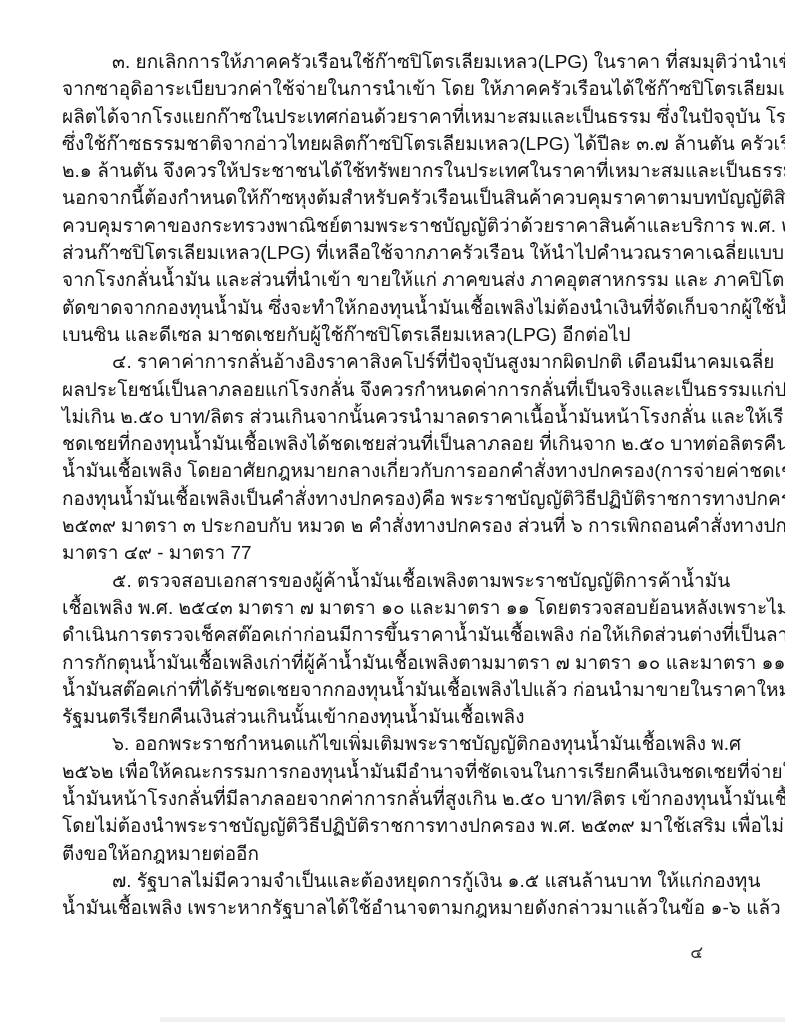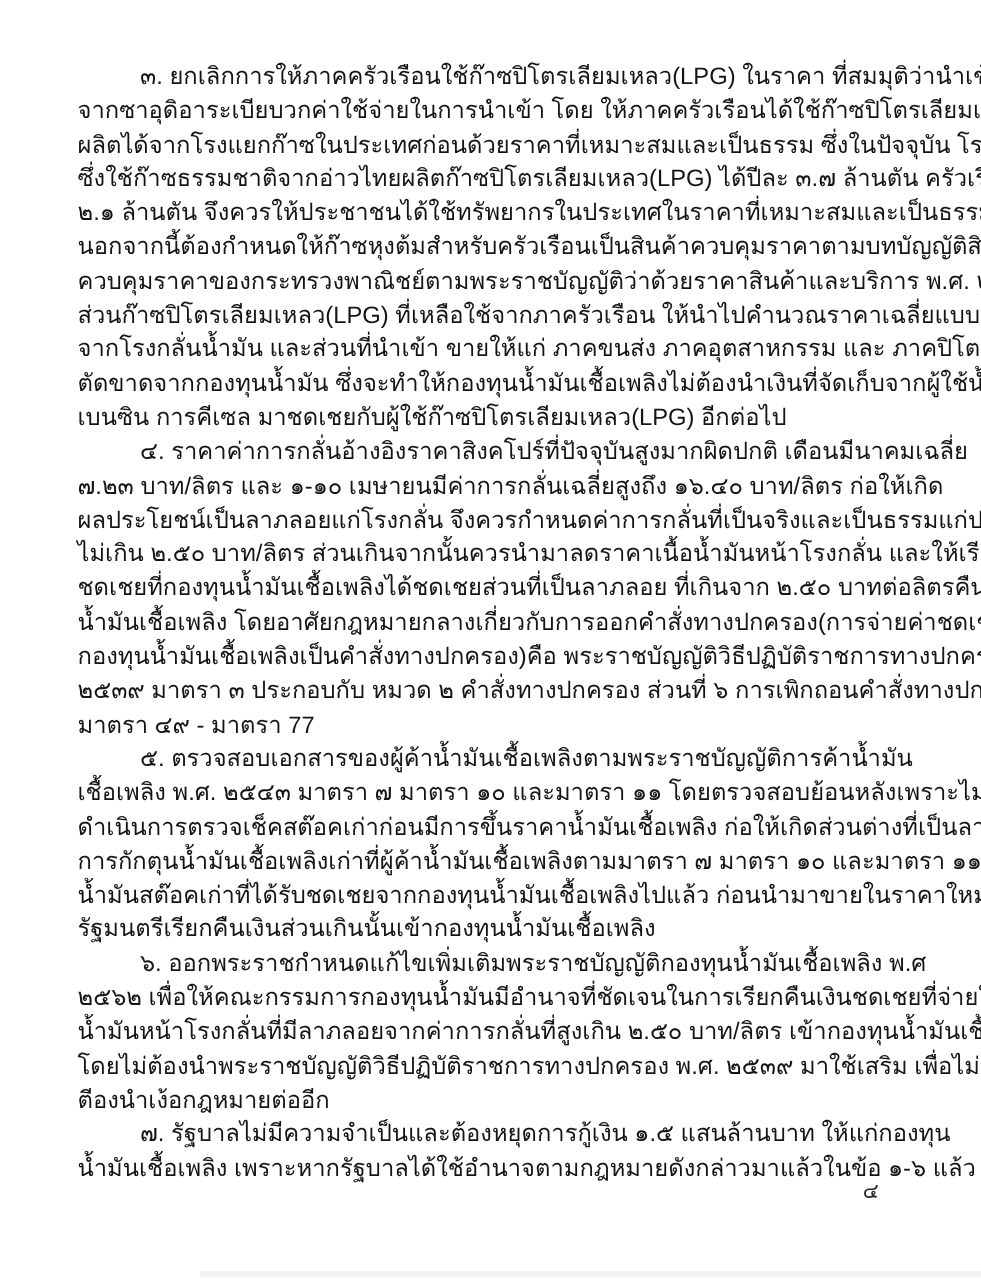--- a/index.html
+++ b/index.html
@@ -58,26 +58,25 @@
       <div class="line first">๓. ยกเลิกการให้ภาคครัวเรือนใช้ก๊าซปิโตรเลียมเหลว(LPG) ในราคา ที่สมมุติว่านำเข้า</div>
       <div class="line">จากซาอุดิอาระเบียบวกค่าใช้จ่ายในการนำเข้า โดย ให้ภาคครัวเรือนได้ใช้ก๊าซปิโตรเลียมเหลว(LPG)ที่</div>
       <div class="line">ผลิตได้จากโรงแยกก๊าซในประเทศก่อนด้วยราคาที่เหมาะสมและเป็นธรรม ซึ่งในปัจจุบัน โรงแยกก๊าซ</div>
       <div class="line">ซึ่งใช้ก๊าซธรรมชาติจากอ่าวไทยผลิตก๊าซปิโตรเลียมเหลว(LPG) ได้ปีละ  ๓.๗ ล้านตัน ครัวเรือนใช้อยู่</div>
       <div class="line">๒.๑ ล้านตัน จึงควรให้ประชาชนได้ใช้ทรัพยากรในประเทศในราคาที่เหมาะสมและเป็นธรรม</div>
       <div class="line">นอกจากนี้ต้องกำหนดให้ก๊าซหุงต้มสำหรับครัวเรือนเป็นสินค้าควบคุมราคาตามบทบัญญัติสินค้า</div>
       <div class="line">ควบคุมราคาของกระทรวงพาณิชย์ตามพระราชบัญญัติว่าด้วยราคาสินค้าและบริการ พ.ศ. ๒๕๔๒</div>
       <div class="line">ส่วนก๊าซปิโตรเลียมเหลว(LPG) ที่เหลือใช้จากภาครัวเรือน ให้นำไปคำนวณราคาเฉลี่ยแบบถ่วงน้ำหนัก</div>
       <div class="line">จากโรงกลั่นน้ำมัน และส่วนที่นำเข้า ขายให้แก่ ภาคขนส่ง ภาคอุตสาหกรรม และ ภาคปิโตรเคมี โดย</div>
       <div class="line">ตัดขาดจากกองทุนน้ำมัน ซึ่งจะทำให้กองทุนน้ำมันเชื้อเพลิงไม่ต้องนำเงินที่จัดเก็บจากผู้ใช้น้ำมัน</div>
-      <div class="line">เบนซิน การคีเซล มาชดเชยกับผู้ใช้ก๊าซปิโตรเลียมเหลว(LPG) อีกต่อไป</div>
+      <div class="line">เบนซิน และดีเซล มาชดเชยกับผู้ใช้ก๊าซปิโตรเลียมเหลว(LPG) อีกต่อไป</div>
     </div>
 
     <div class="para">
       <div class="line first">๔. ราคาค่าการกลั่นอ้างอิงราคาสิงคโปร์ที่ปัจจุบันสูงมากผิดปกติ เดือนมีนาคมเฉลี่ย</div>
-      <div class="line">๗.๒๓ บาท/ลิตร และ ๑-๑๐ เมษายนมีค่าการกลั่นเฉลี่ยสูงถึง ๑๖.๔๐ บาท/ลิตร ก่อให้เกิด</div>
       <div class="line">ผลประโยชน์เป็นลาภลอยแก่โรงกลั่น จึงควรกำหนดค่าการกลั่นที่เป็นจริงและเป็นธรรมแก่ประชาชน</div>
       <div class="line">ไม่เกิน ๒.๕๐ บาท/ลิตร ส่วนเกินจากนั้นควรนำมาลดราคาเนื้อน้ำมันหน้าโรงกลั่น และให้เรียกคืนเงิน</div>
       <div class="line">ชดเชยที่กองทุนน้ำมันเชื้อเพลิงได้ชดเชยส่วนที่เป็นลาภลอย ที่เกินจาก ๒.๕๐ บาทต่อลิตรคืนกองทุน</div>
       <div class="line">น้ำมันเชื้อเพลิง โดยอาศัยกฎหมายกลางเกี่ยวกับการออกคำสั่งทางปกครอง(การจ่ายค่าชดเชยจาก</div>
       <div class="line">กองทุนน้ำมันเชื้อเพลิงเป็นคำสั่งทางปกครอง)คือ พระราชบัญญัติวิธีปฏิบัติราชการทางปกครอง พ.ศ.</div>
       <div class="line">๒๕๓๙ มาตรา ๓ ประกอบกับ หมวด ๒ คำสั่งทางปกครอง ส่วนที่ ๖ การเพิกถอนคำสั่งทางปกครอง</div>
       <div class="line">มาตรา ๔๙ - มาตรา 77</div>
     </div>
 
     <div class="para">
@@ -87,21 +86,21 @@
       <div class="line">การกักตุนน้ำมันเชื้อเพลิงเก่าที่ผู้ค้าน้ำมันเชื้อเพลิงตามมาตรา ๗ มาตรา ๑๐ และมาตรา ๑๑ ได้กักตุน</div>
       <div class="line">น้ำมันสต๊อคเก่าที่ได้รับชดเชยจากกองทุนน้ำมันเชื้อเพลิงไปแล้ว ก่อนนำมาขายในราคาใหม่ จึงขอให้</div>
       <div class="line">รัฐมนตรีเรียกคืนเงินส่วนเกินนั้นเข้ากองทุนน้ำมันเชื้อเพลิง</div>
     </div>
 
     <div class="para">
       <div class="line first">๖. ออกพระราชกำหนดแก้ไขเพิ่มเติมพระราชบัญญัติกองทุนน้ำมันเชื้อเพลิง พ.ศ</div>
       <div class="line">๒๕๖๒ เพื่อให้คณะกรรมการกองทุนน้ำมันมีอำนาจที่ชัดเจนในการเรียกคืนเงินชดเชยที่จ่ายให้เนื้อ</div>
       <div class="line">น้ำมันหน้าโรงกลั่นที่มีลาภลอยจากค่าการกลั่นที่สูงเกิน ๒.๕๐ บาท/ลิตร เข้ากองทุนน้ำมันเชื้อเพลิง</div>
       <div class="line">โดยไม่ต้องนำพระราชบัญญัติวิธีปฏิบัติราชการทางปกครอง พ.ศ. ๒๕๓๙ มาใช้เสริม เพื่อไม่ต้องมีการ</div>
-      <div class="line">ตีองนำเง้อกฎหมายต่ออีก</div>
+      <div class="line">ตีงขอให้อกฎหมายต่ออีก</div>
     </div>
 
     <div class="para">
       <div class="line first">๗. รัฐบาลไม่มีความจำเป็นและต้องหยุดการกู้เงิน ๑.๕ แสนล้านบาท ให้แก่กองทุน</div>
       <div class="line">น้ำมันเชื้อเพลิง เพราะหากรัฐบาลได้ใช้อำนาจตามกฎหมายดังกล่าวมาแล้วในข้อ ๑-๖ แล้ว ก็ไม่มี</div>
     </div>
 
   </div>
 
   <div class="page-number">๔</div>

